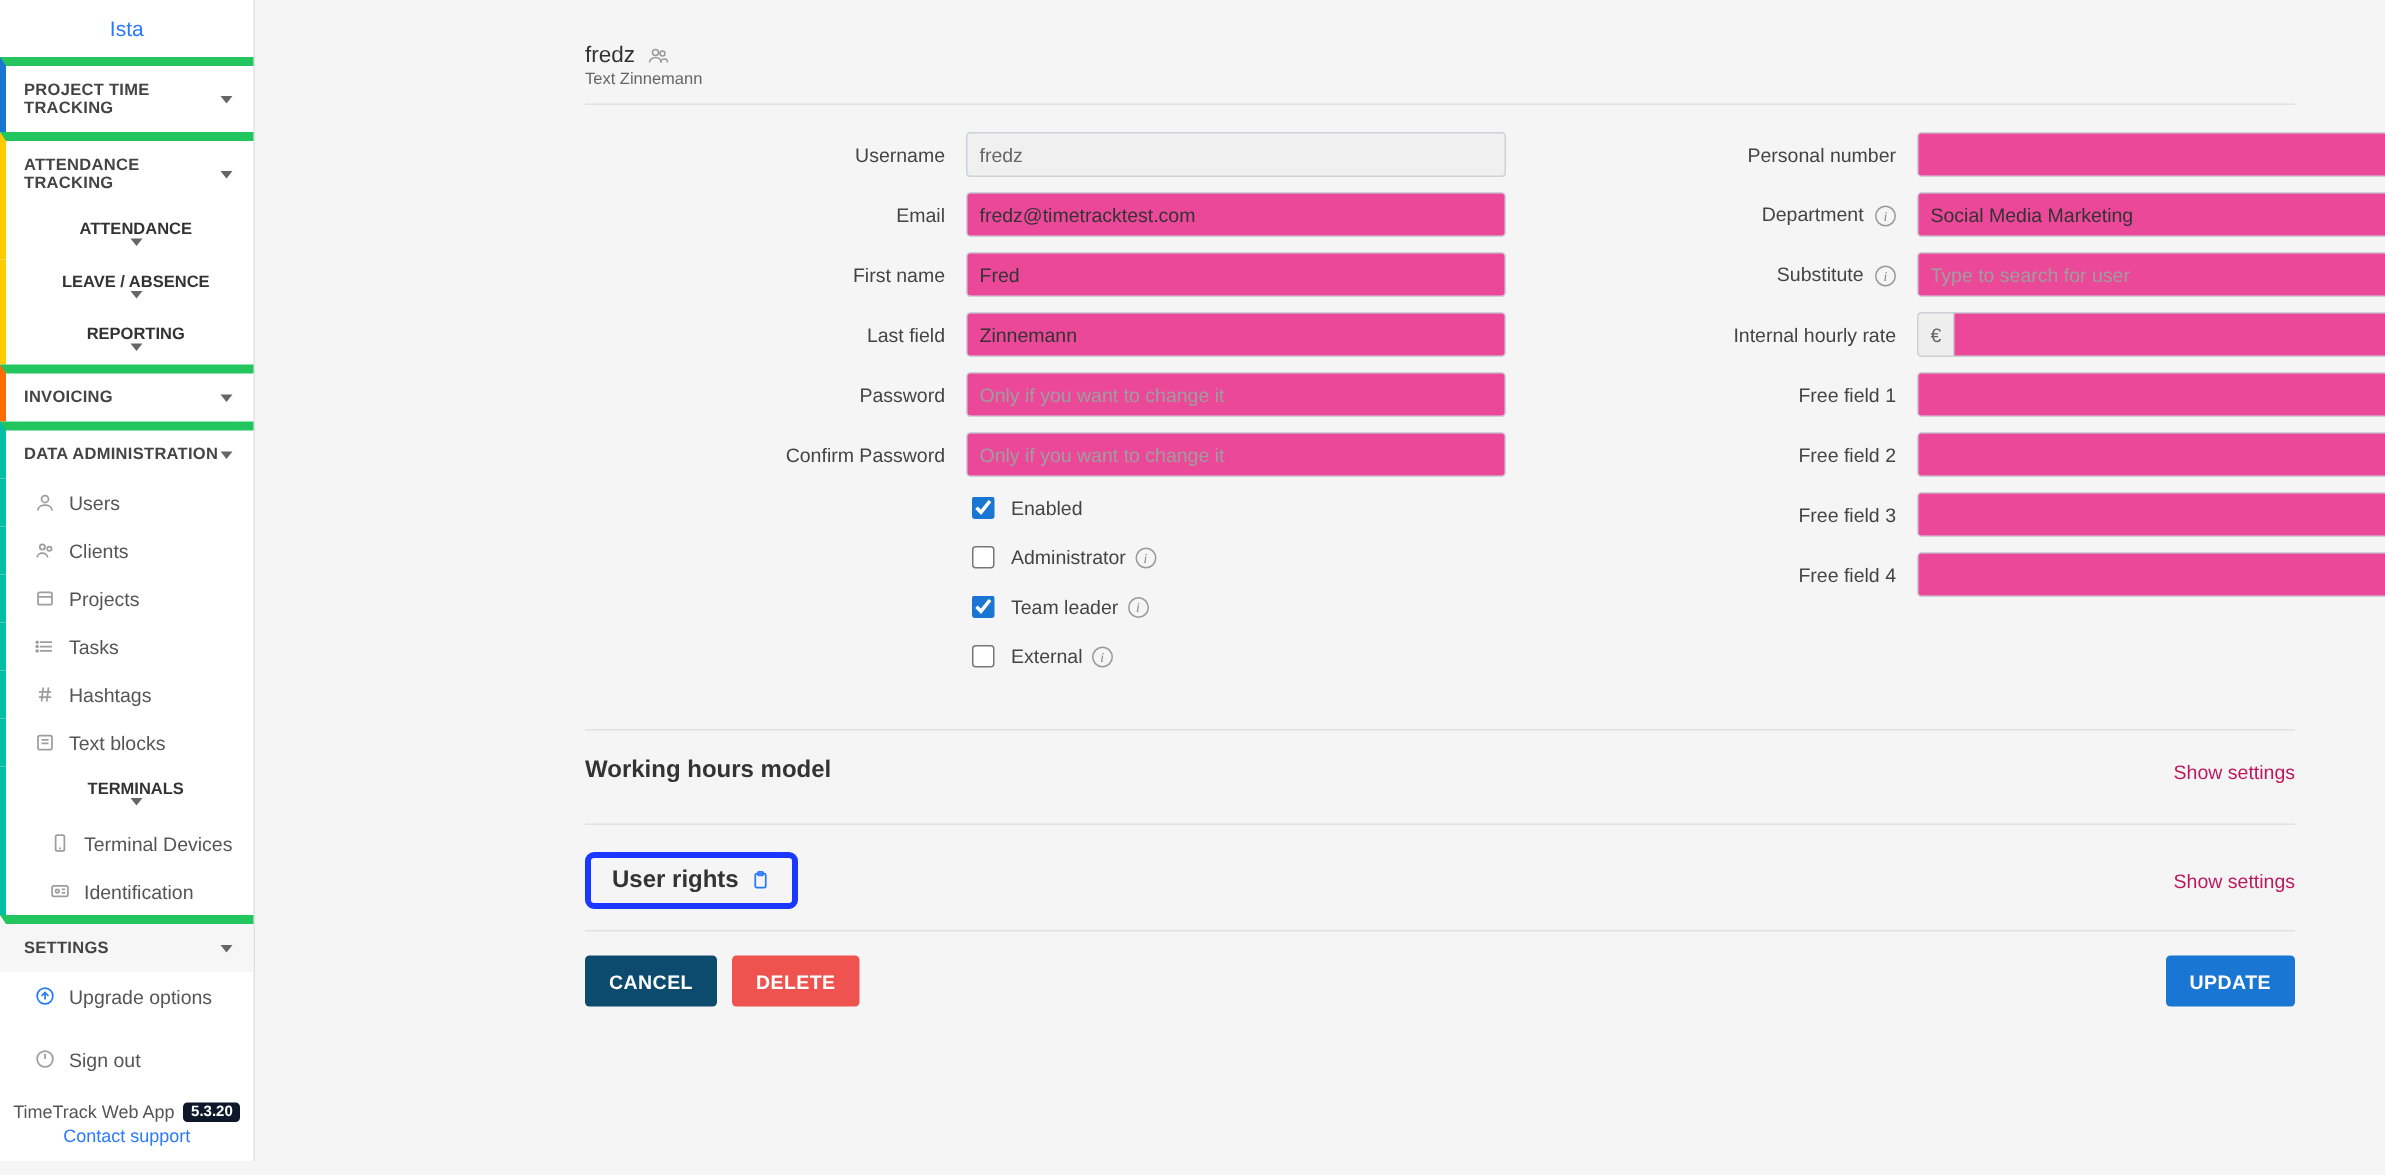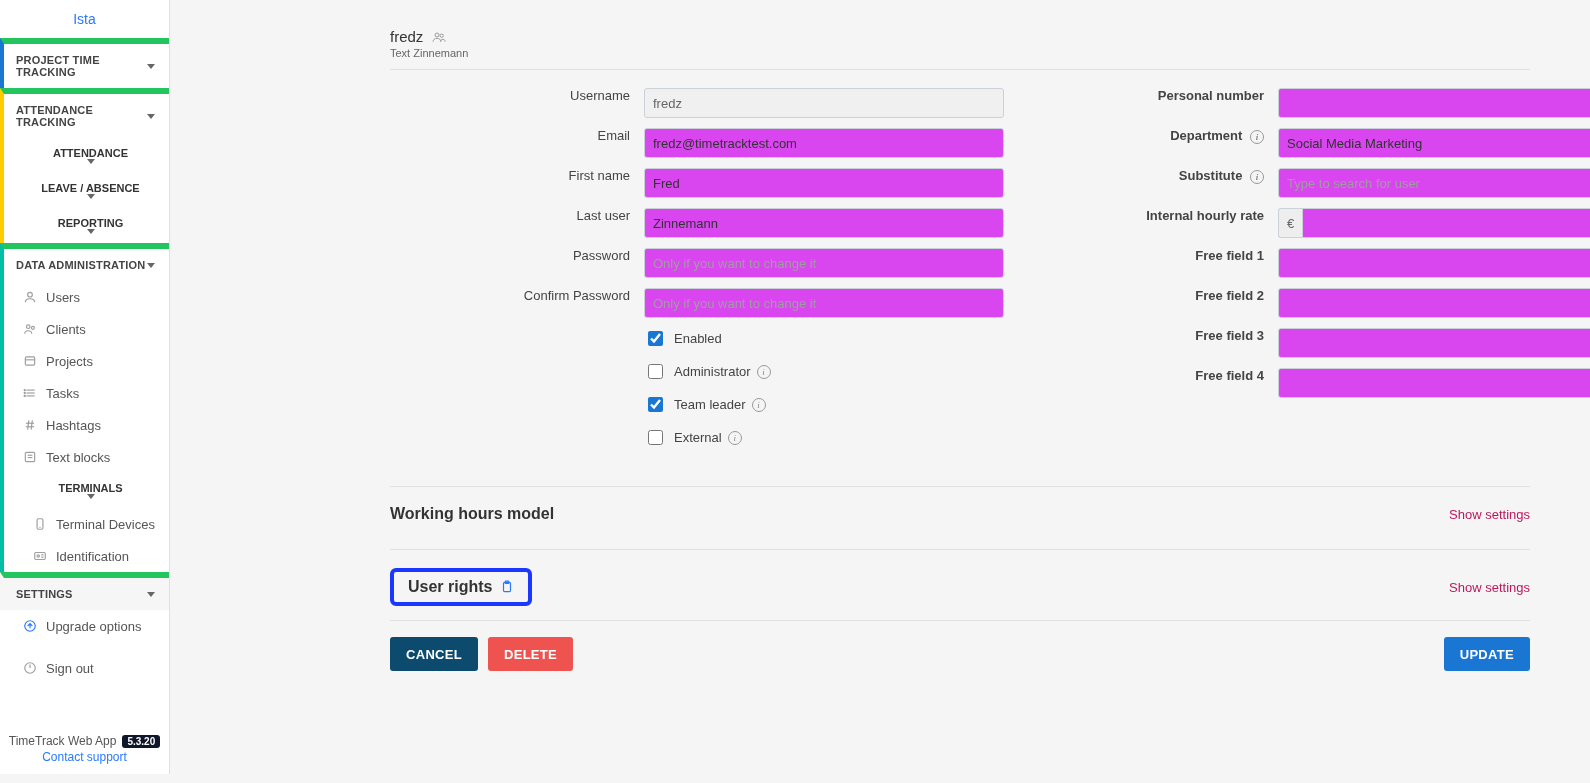--- a/index.html
+++ b/index.html
@@ -113,36 +113,36 @@
   hr.sep { border: none; border-top: 1px solid #e0e0e0; margin: 10px 0 18px; }
 
   .form-area {
     display: flex;
     gap: 90px;
     padding-left: 80px;
   }
   .col { flex: 0 0 auto; }
   .form-row {
     display: flex;
-    align-items: flex-start;
+    align-items: center;
     margin-bottom: 10px;
     gap: 14px;
   }
   .col-left .lbl  { width: 160px; text-align: right; color: #444; font-size: 13px; }
-  .col-right .lbl { width: 170px; text-align: right; color: #444; font-size: 13px; font-weight: bold; }
+  .col-right .lbl { width: 170px; text-align: right; color: #444; font-size: 13px; }
   .iwrap { width: 360px; }
   .input {
     width: 100%;
     height: 30px;
     border: 1px solid #ccd1d9;
     border-radius: 3px;
     padding: 0 8px;
     font-size: 13px;
     color: #333;
-    background: #d946ef;
+    background: #ec4899;
   }
   .input::placeholder { color: #9e9e9e; }
   .input[disabled] { background: #f0f0f0; color: #666; }
   .currency-wrap { display:flex; width: 360px; }
   .currency-symbol {
     width: 26px; height: 30px;
     border: 1px solid #ccd1d9; border-right: none;
     border-radius: 3px 0 0 3px;
     background: #eee;
     display:flex; align-items:center; justify-content:center;
@@ -228,20 +228,24 @@
     </div>
     <div class="sidebar-subsection at">
       <span>LEAVE / ABSENCE</span>
       <span class="chevron"></span>
     </div>
     <div class="sidebar-subsection at">
       <span>REPORTING</span>
       <span class="chevron"></span>
     </div>
 
+    <div class="sidebar-section inv">
+      <span>INVOICING</span>
+      <span class="chevron"></span>
+    </div>
 
     <div class="sidebar-section da">
       <span>DATA ADMINISTRATION</span>
       <span class="chevron"></span>
     </div>
 
     <div class="sidebar-item da">
       <span class="icon">
         <svg width="14" height="14" viewBox="0 0 24 24" fill="none" stroke="currentColor" stroke-width="2">
             <circle cx="12" cy="8" r="4"></circle>
@@ -394,21 +398,21 @@
         </div>
         <div class="form-row">
           <div class="lbl">Email</div>
           <div class="iwrap"><input class="input" value="fredz@timetracktest.com" style=""></div>
         </div>
         <div class="form-row">
           <div class="lbl">First name</div>
           <div class="iwrap"><input class="input" value="Fred" style=""></div>
         </div>
         <div class="form-row">
-          <div class="lbl">Last user</div>
+          <div class="lbl">Last field</div>
           <div class="iwrap"><input class="input" value="Zinnemann" style=""></div>
         </div>
         <div class="form-row">
           <div class="lbl">Password</div>
           <div class="iwrap"><input class="input" type="password" placeholder="Only if you want to change it" style=""></div>
         </div>
         <div class="form-row">
           <div class="lbl">Confirm Password</div>
           <div class="iwrap"><input class="input" type="password" placeholder="Only if you want to change it" style=""></div>
         </div>

